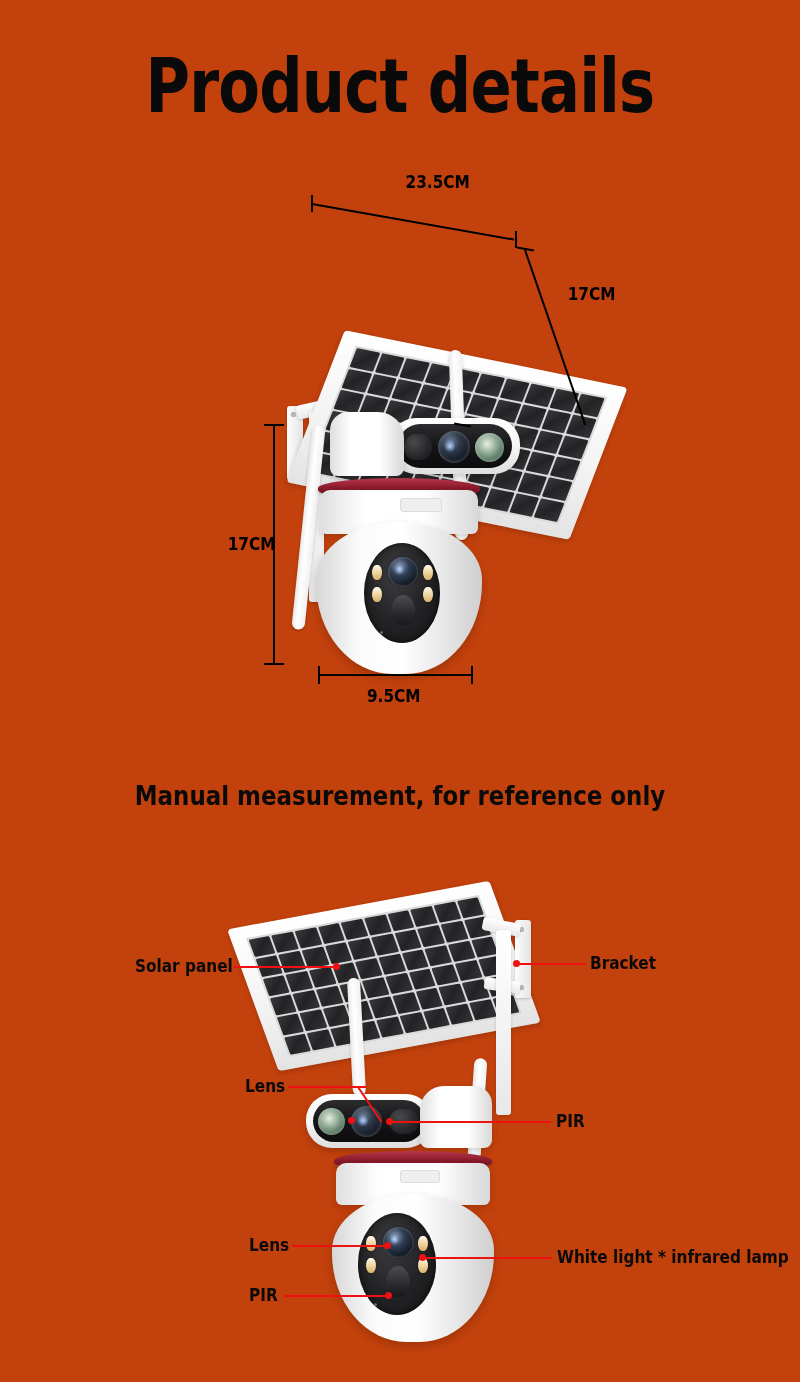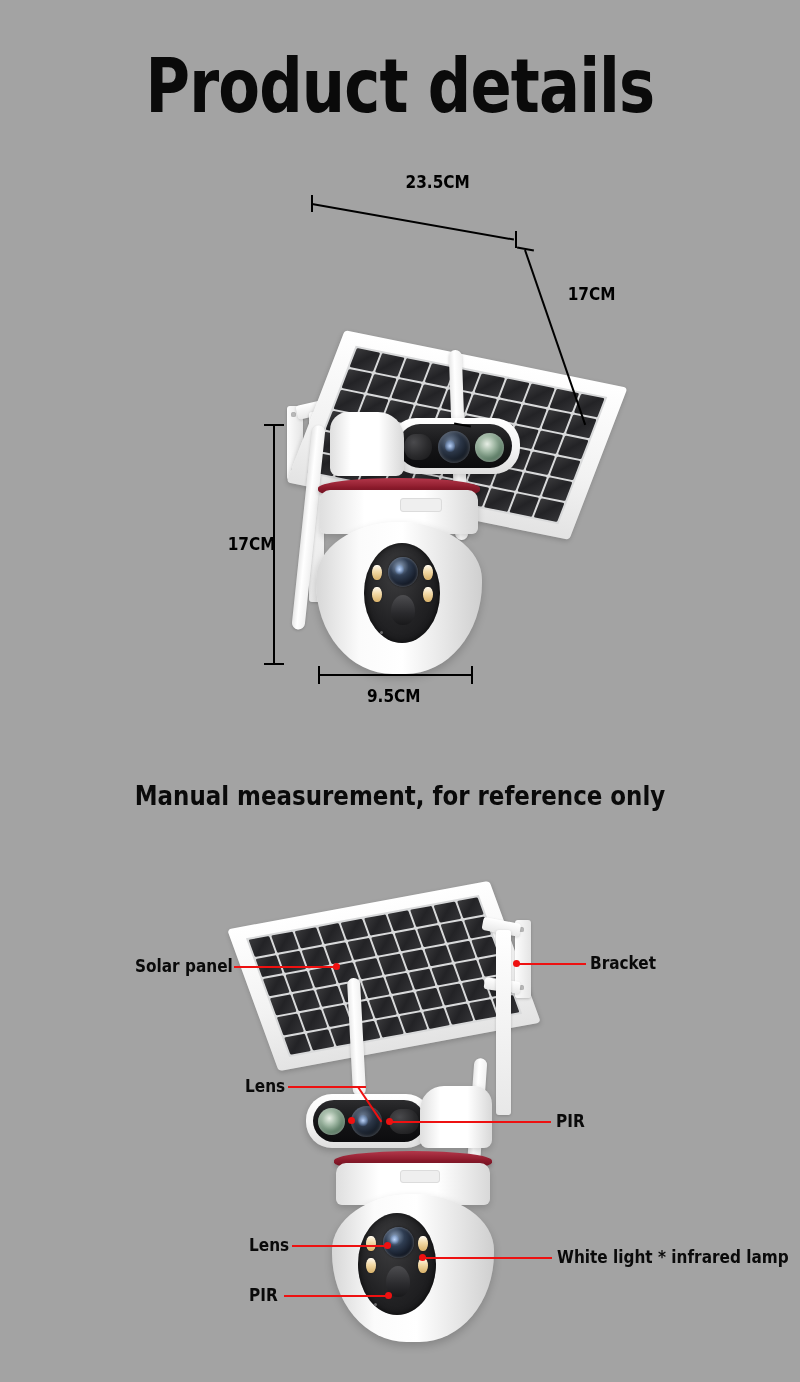--- a/index.html
+++ b/index.html
@@ -11,21 +11,21 @@
     width: 800px;
     height: 1382px;
     position: relative;
     overflow: hidden;
     font-family: "Liberation Sans", sans-serif;
     color: #111111;
   }
   .page {
     position: absolute;
     inset: 0;
-    background: #a3a3a3;
+    background: #c2410c;
   }
 
   
   .page-title {
     position: absolute;
     left: 0; right: 0;
     top: 44px;
     text-align: center;
     font-size: 74px;
     line-height: 84px;

